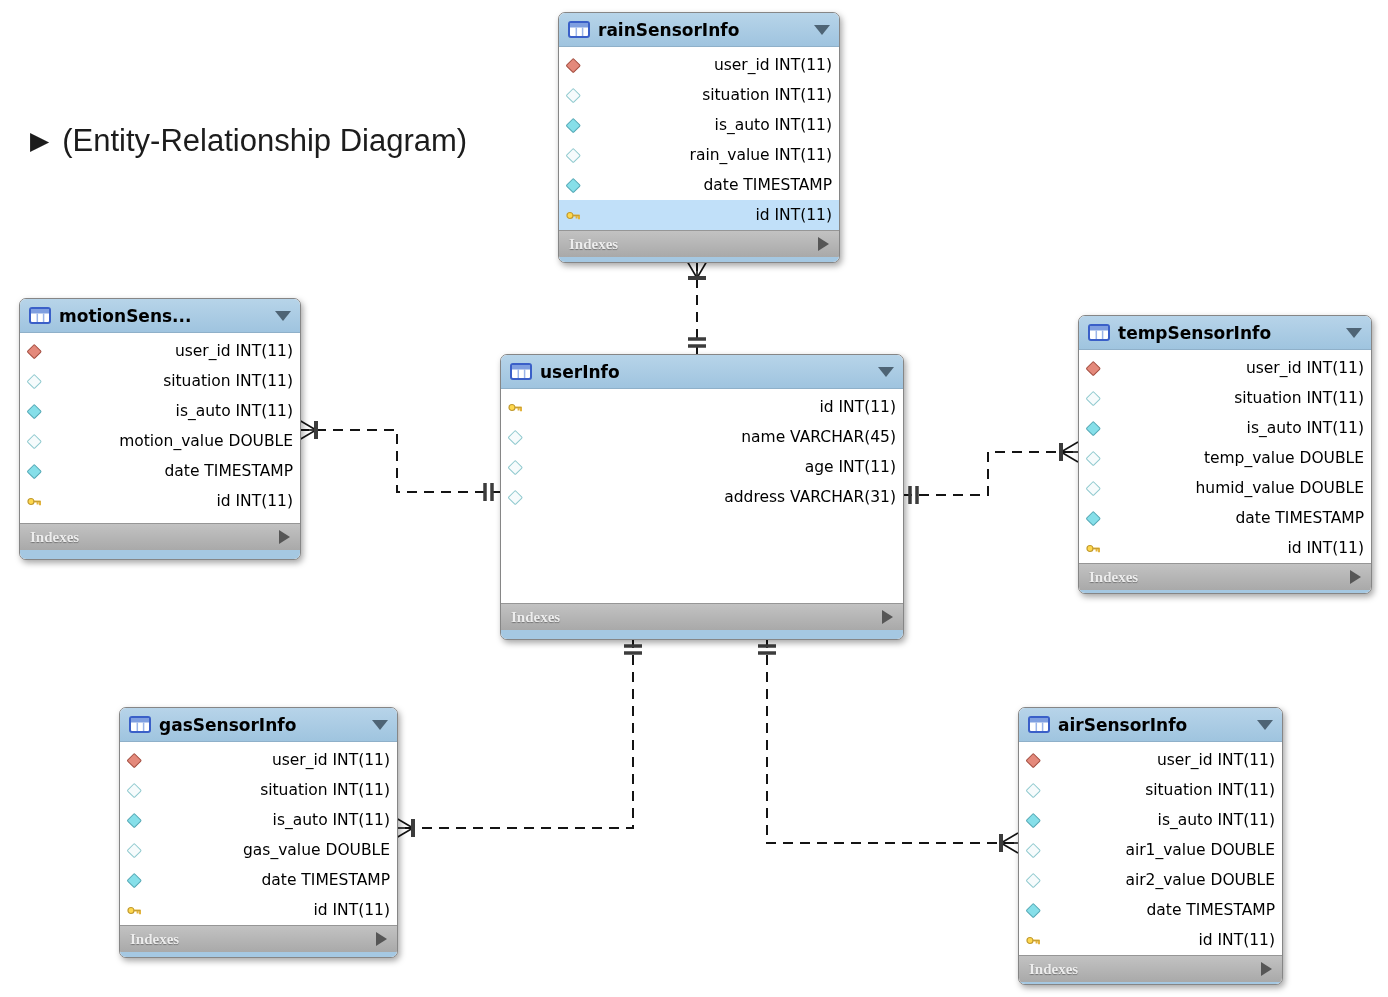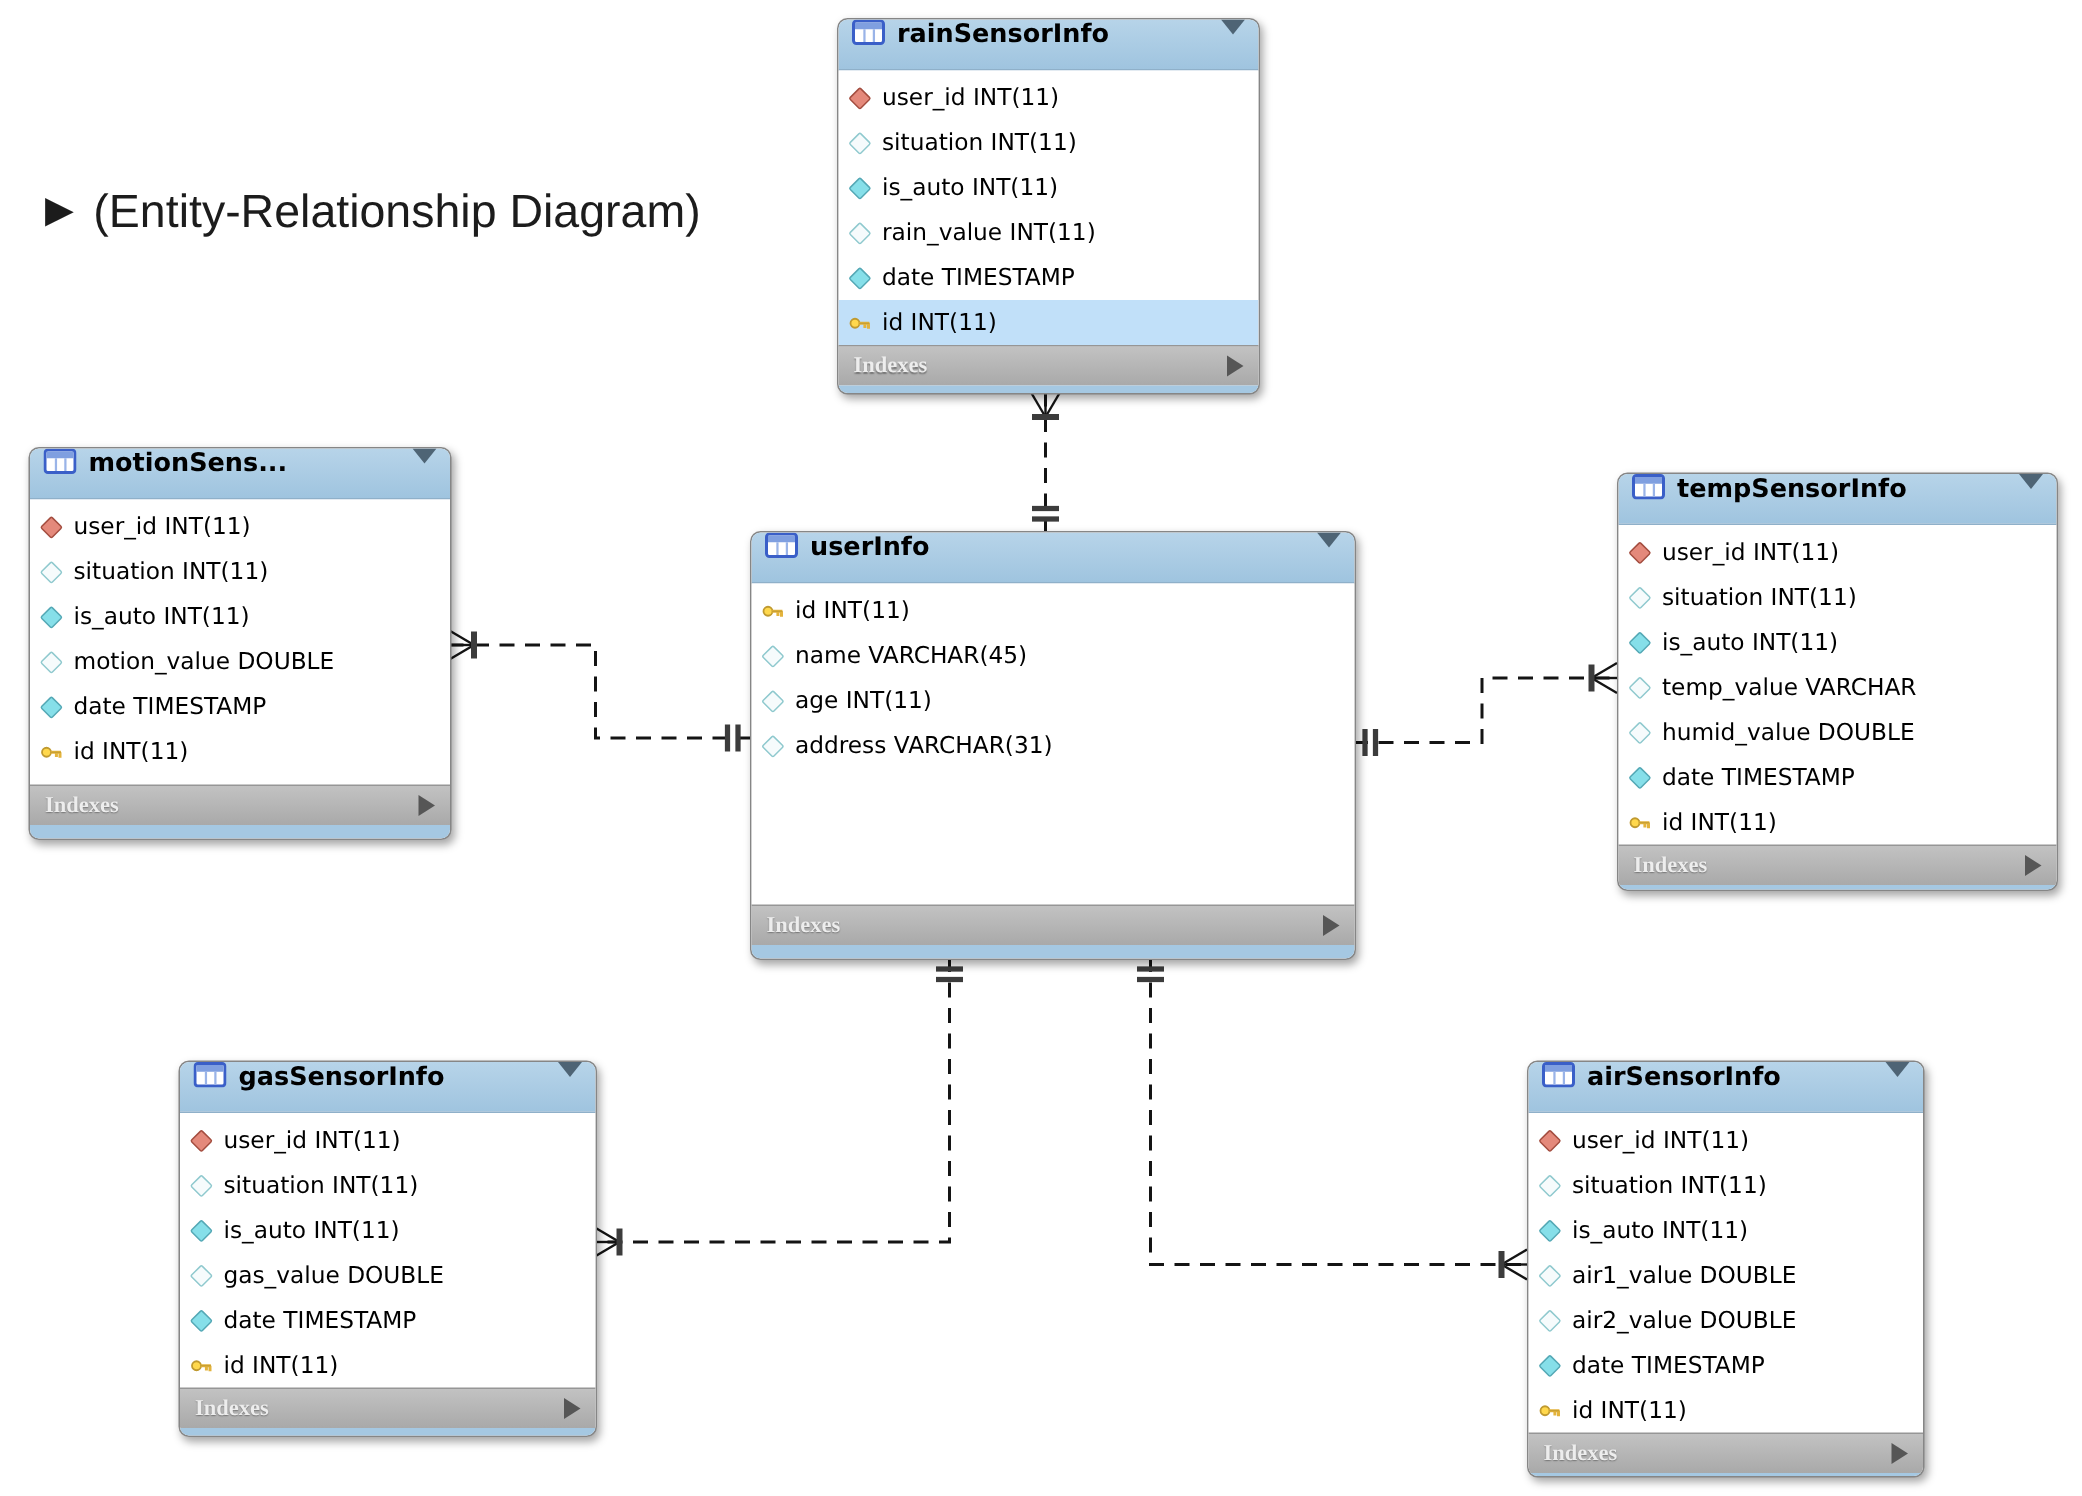--- a/index.html
+++ b/index.html
@@ -10,29 +10,29 @@
   
   .page-title{position:absolute;left:30px;top:120px;display:flex;gap:13px;color:#1c1c1c;
               font-family:"Liberation Sans", sans-serif;font-size:31px;line-height:41px;}
   .bullet{font-size:25px;line-height:41px;}
 
   
   .erd-table{position:absolute;display:flex;flex-direction:column;background:#ffffff;
              border:1px solid #868686;border-radius:7px;overflow:hidden;
              box-shadow:2px 3px 6px rgba(0,0,0,0.35);}
   .tbl-header{flex:0 0 33px;background:linear-gradient(var(--header-light), var(--header));
-              display:flex;align-items:flex-start;gap:8px;padding:0 9px;
+              display:flex;align-items:center;gap:8px;padding:0 9px;
               border-bottom:1px solid #8fb0c9;}
   .tbl-icon{display:flex;align-items:center;}
   .tbl-title{font-weight:bold;font-size:17px;color:#000;white-space:nowrap;overflow:hidden;}
   .tbl-arrow{margin-left:auto;width:0;height:0;border-left:8px solid transparent;
              border-right:8px solid transparent;border-top:10px solid #4e6475;}
   .tbl-body{flex:1 1 auto;background:#fff;padding-top:3px;}
   .tbl-row{height:30px;display:flex;align-items:center;gap:7px;padding:0 7px;
-           font-size:15.5px;color:#000;white-space:nowrap;}
+           font-size:15.5px;color:#000;white-space:nowrap;justify-content:space-between;}
   .tbl-row.highlight{background:var(--row-highlight);}
   .colicon{flex:0 0 15px;width:15px;height:15px;display:flex;align-items:center;justify-content:center;}
   .diamond{width:8.5px;height:8.5px;transform:rotate(45deg);border-radius:1.5px;}
   .diamond.fk{background:#e4897b;border:1.5px solid #a34d3f;}
   .diamond.nn{background:#86dfe9;border:1.5px solid #54a8b5;}
   .diamond.nul{background:#f6fbfc;border:1.5px solid #8fc9ce;}
   .tbl-footer{flex:0 0 26px;background:linear-gradient(#c2c2c2,#a9a9a9);display:flex;
               align-items:center;padding:0 10px;border-top:1px solid #969696;font-family:Liberation Serif, serif;}
   .footer-label{color:#ededed;font-weight:bold;font-size:15px;
                 text-shadow:0 1px 1px rgba(0,0,0,0.35);}
@@ -300,21 +300,21 @@
           <div class="tbl-row">
             <span class="colicon">
               <span class="diamond nn"></span>
             </span>
             <span class="coltext">is_auto INT(11)</span>
           </div>
           <div class="tbl-row">
             <span class="colicon">
               <span class="diamond nul"></span>
             </span>
-            <span class="coltext">temp_value VARCHAR</span>
+            <span class="coltext">temp_value DOUBLE</span>
           </div>
           <div class="tbl-row">
             <span class="colicon">
               <span class="diamond nul"></span>
             </span>
             <span class="coltext">humid_value DOUBLE</span>
           </div>
           <div class="tbl-row">
             <span class="colicon">
               <span class="diamond nn"></span>

